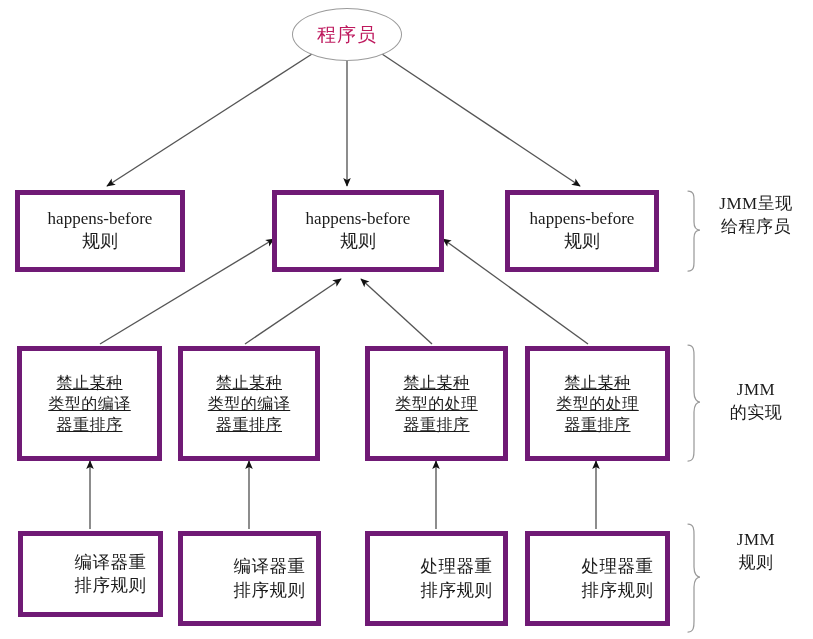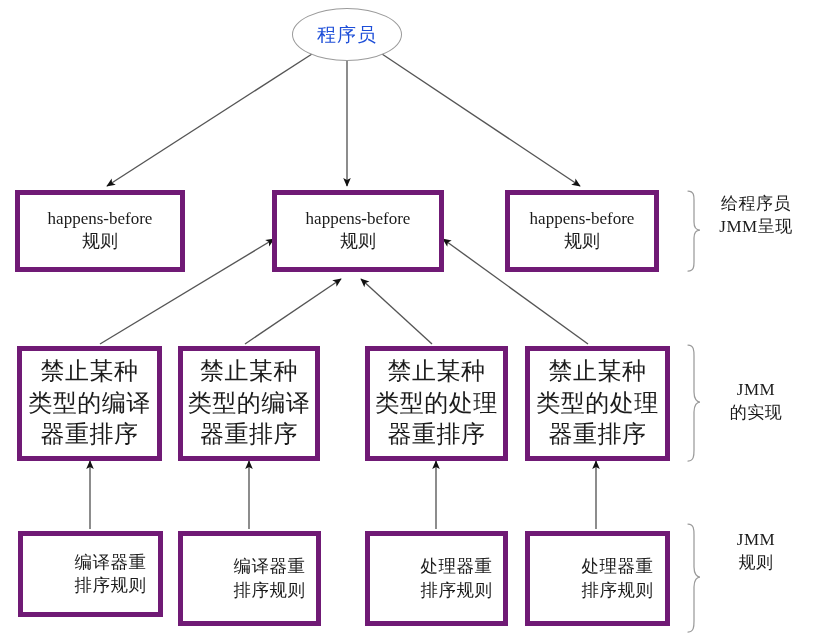--- a/index.html
+++ b/index.html
@@ -38,34 +38,34 @@
     text-align: center;
     line-height: 1.32;
     color: #1b1b1b;
   }
   .node .ln {
     display: block;
     white-space: nowrap;
   }
   .row2 { font-size: 17px; }
   .row2 .ln.cjk { font-size: 18px; }
-  .row3 { font-size: 24px; letter-spacing: 0.5px; }
+  .row3 { font-size: 16px; letter-spacing: 0.5px; text-decoration: underline; }
   .row4 { font-size: 17.5px; letter-spacing: 0.5px; padding-left: 40px; }
   .ellipse {
     position: absolute;
     box-sizing: border-box;
     border: 1px solid #9b9b9b;
     border-radius: 50%;
     background: #ffffff;
     display: flex;
     align-items: center;
     justify-content: center;
     font-size: 19px;
     letter-spacing: 1px;
-    color: #1d4ed8;
+    color: #be185d;
   }
   .grouplabel {
     position: absolute;
     text-align: center;
     line-height: 1.38;
     font-size: 17px;
     letter-spacing: 0.5px;
     color: #1b1b1b;
   }
   .grouplabel .ln { display: block; white-space: nowrap; }
@@ -169,22 +169,22 @@
     <span class="ln">处理器重</span>
     <span class="ln">排序规则</span>
   </div>
 
   <div class="node row4" style="left:525px; top:531px; width:145px; height:95px;">
     <span class="ln">处理器重</span>
     <span class="ln">排序规则</span>
   </div>
 
   <div class="grouplabel" style="left:706px; top:192px; width:100px;">
+    <span class="ln">JMM呈现</span>
     <span class="ln">给程序员</span>
-    <span class="ln">JMM呈现</span>
   </div>
 
   <div class="grouplabel" style="left:706px; top:378px; width:100px;">
     <span class="ln">JMM</span>
     <span class="ln">的实现</span>
   </div>
 
   <div class="grouplabel" style="left:706px; top:528px; width:100px;">
     <span class="ln">JMM</span>
     <span class="ln">规则</span>

